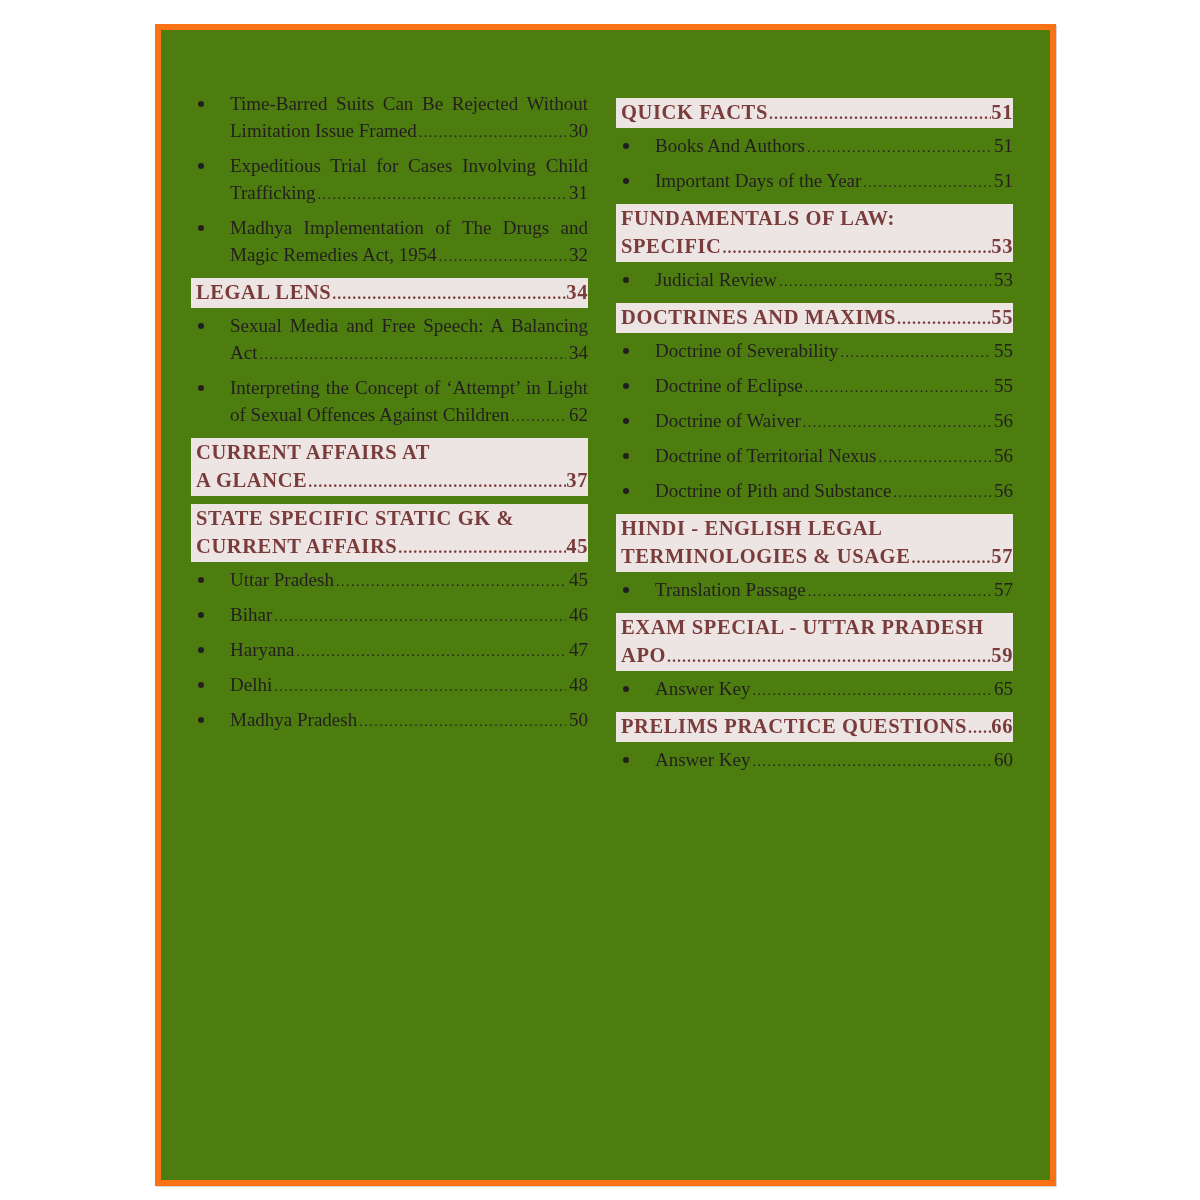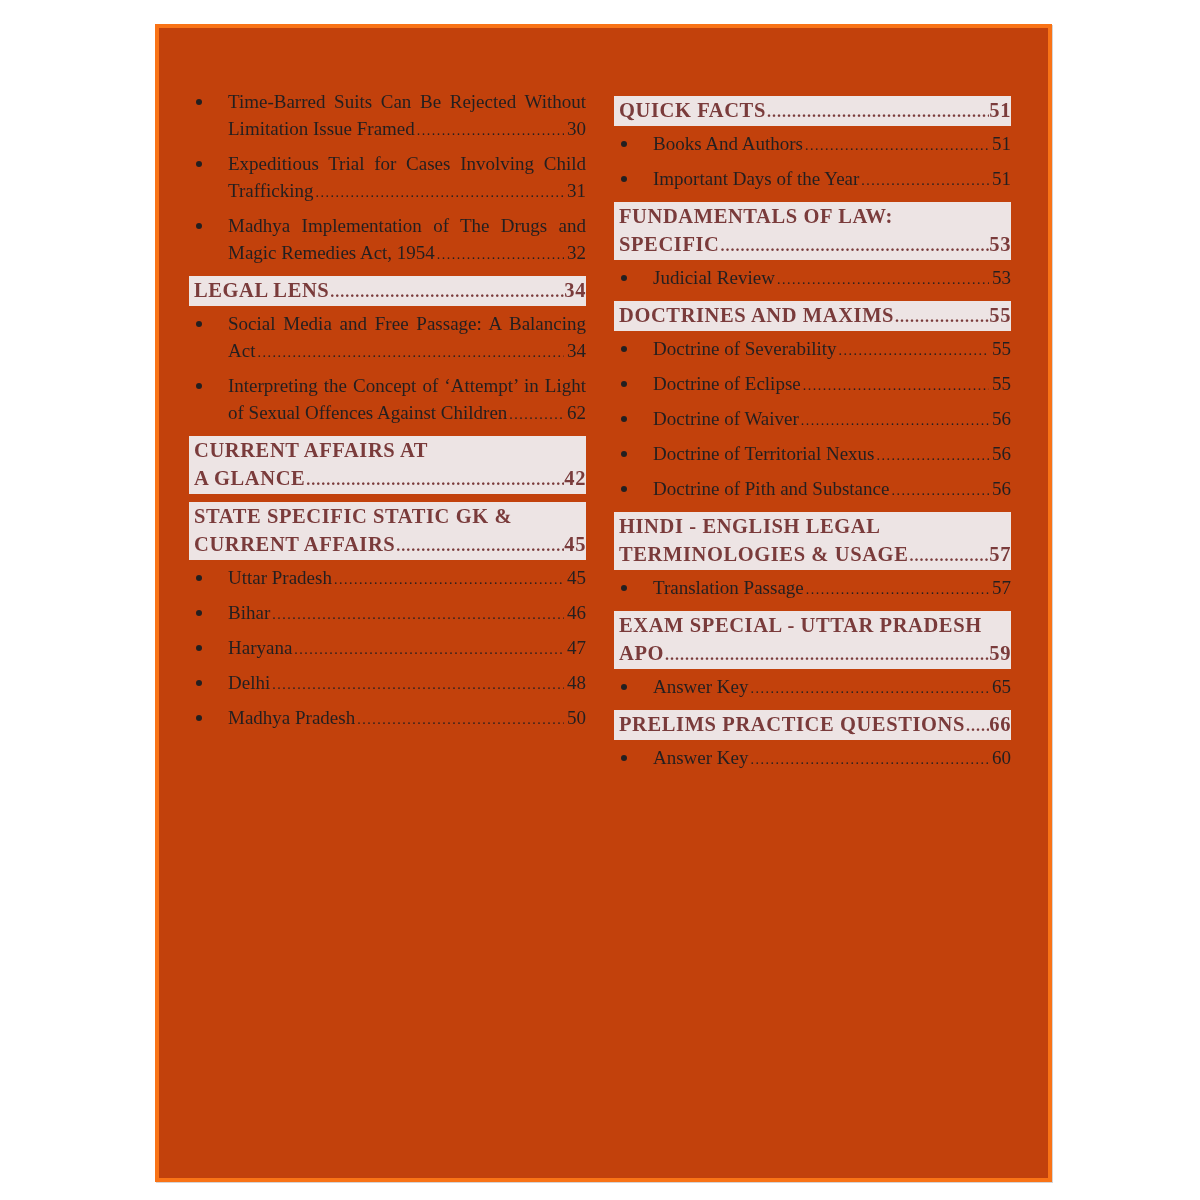--- a/index.html
+++ b/index.html
@@ -8,23 +8,23 @@
       background: #ffffff;
       position: relative;
       font-family: "Liberation Serif", serif;
       color: #231f20;
       overflow: hidden;
     }
     .page {
       position: absolute;
       left: 155px; top: 24px;
       width: 889px; height: 1150px;
-      border: 4px solid #f97316;
+      border: 6px solid #f97316;
       box-shadow: 1px 1px 0 #d6d4d4;
-      background: #c2410c;
+      background: #4d7c0f;
     }
     .col {
       position: absolute;
       top: 60px;
       width: 392px;
     }
     .col.left { left: 35px; }
     .col.right { left: 460px; }
 
     .item {
@@ -109,42 +109,42 @@
       </div>
       <div class="section">
         <div class="entry-line">
           <span class="txt">LEGAL LENS</span>
           <span class="dots"></span>
           <span class="pg">34</span>
         </div>
       </div>
       <div class="item">
         <span class="bullet"></span>
-        <span class="wrap-first">Social Media and Free Passage: A Balancing</span>
+        <span class="wrap-first">Sexual Media and Free Speech: A Balancing</span>
         <div class="entry-line">
           <span class="txt">Act</span>
           <span class="dots"></span>
           <span class="pg">34</span>
         </div>
       </div>
       <div class="item">
         <span class="bullet"></span>
         <span class="wrap-first">Interpreting the Concept of ‘Attempt’ in Light</span>
         <div class="entry-line">
           <span class="txt">of Sexual Offences Against Children</span>
           <span class="dots"></span>
           <span class="pg">62</span>
         </div>
       </div>
       <div class="section">
         <span class="first-line">CURRENT AFFAIRS AT</span>
         <div class="entry-line">
           <span class="txt">A GLANCE</span>
           <span class="dots"></span>
-          <span class="pg">42</span>
+          <span class="pg">37</span>
         </div>
       </div>
       <div class="section">
         <span class="first-line">STATE SPECIFIC STATIC GK &amp;</span>
         <div class="entry-line">
           <span class="txt">CURRENT AFFAIRS</span>
           <span class="dots"></span>
           <span class="pg">45</span>
         </div>
       </div>

